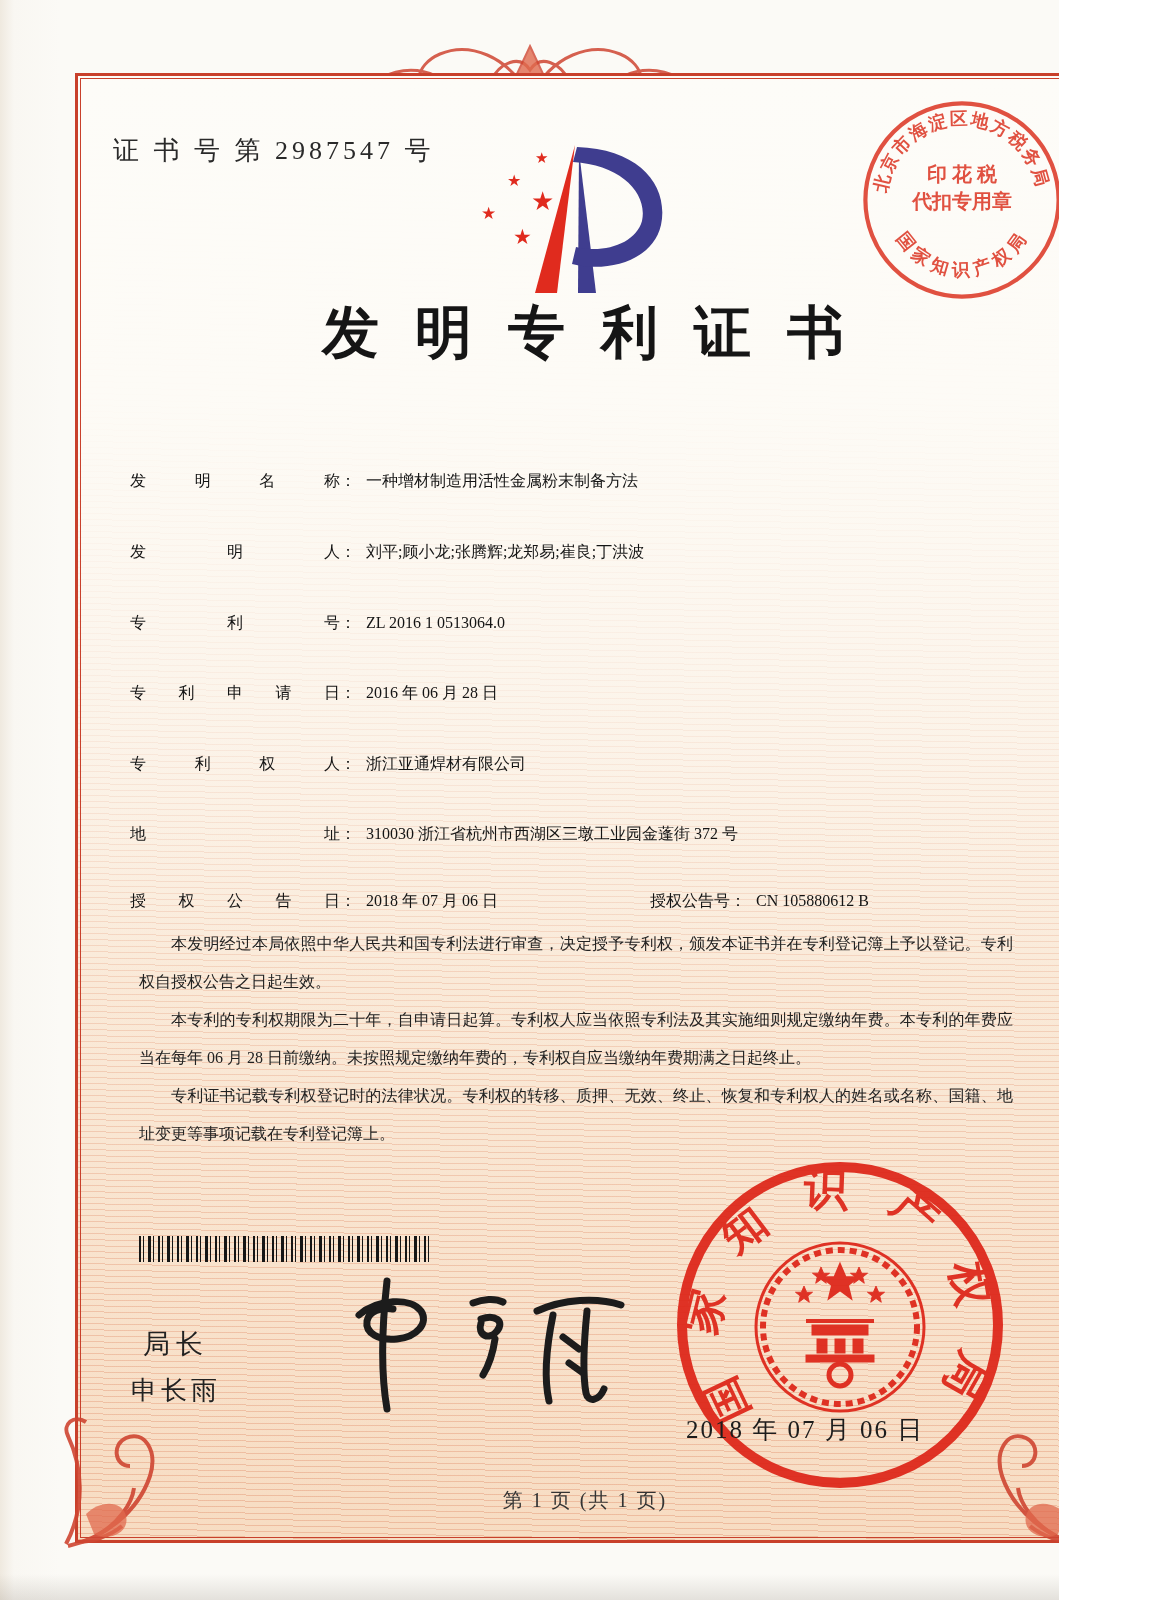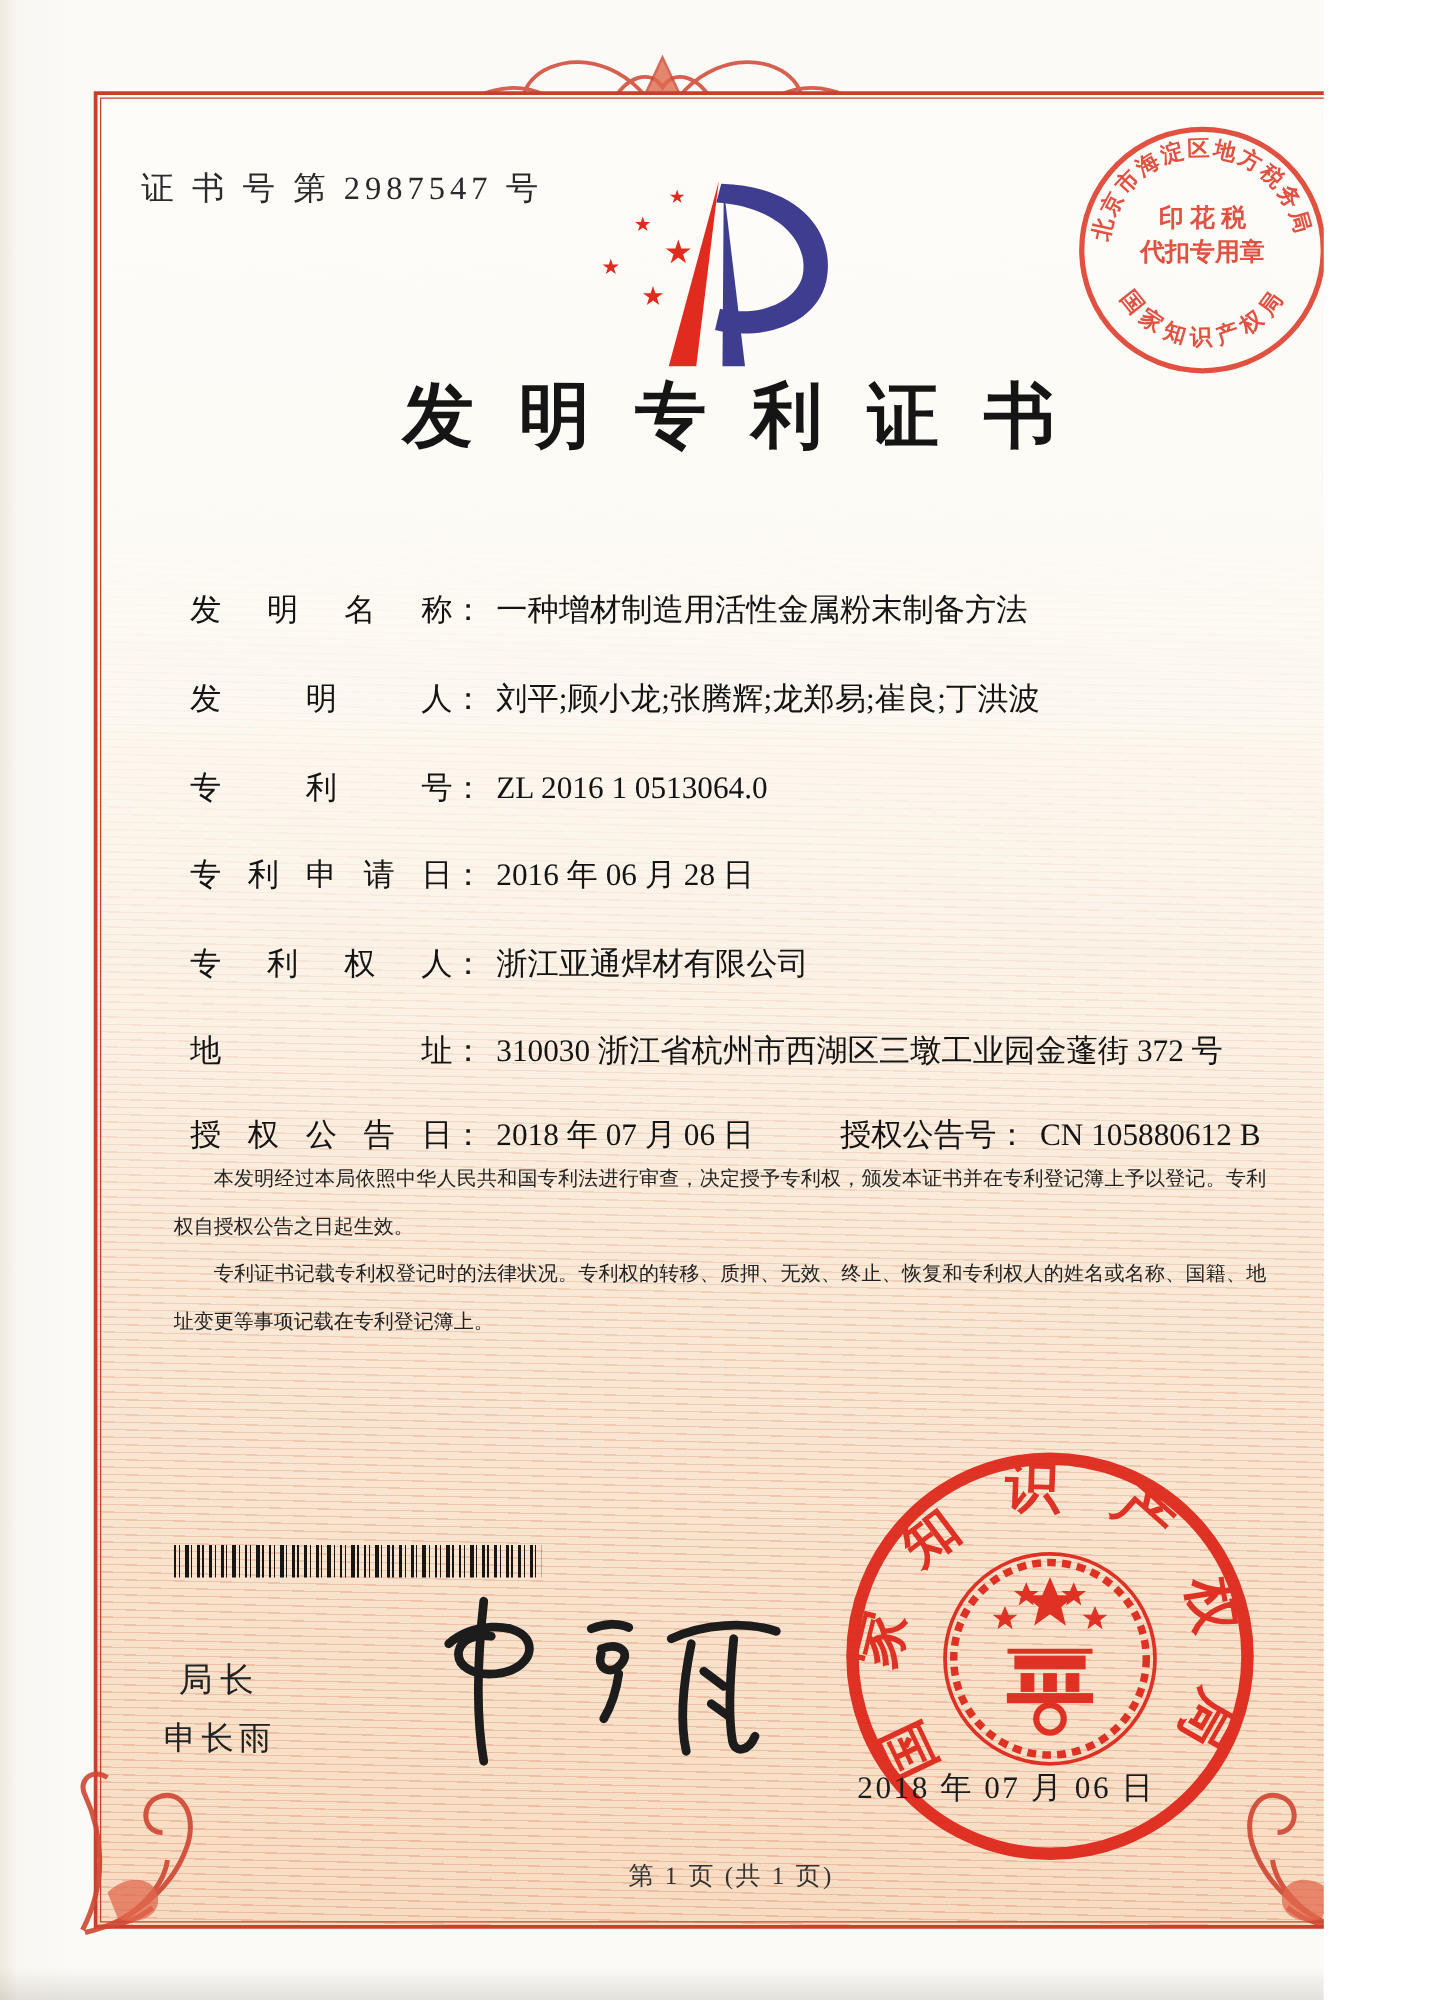--- a/index.html
+++ b/index.html
@@ -15,21 +15,21 @@
            linear-gradient(to bottom, #fdfcf8 0%, rgba(253,251,246,.98) 22%, rgba(252,245,236,.78) 42%, rgba(250,230,210,.35) 62%, rgba(248,218,192,.12) 80%, rgba(246,212,184,0) 100%),
            repeating-linear-gradient(1.2deg, rgba(219,120,82,.33) 0px, rgba(219,120,82,.33) 1px, rgba(255,255,255,0) 1px, rgba(255,255,255,0) 6px),
            linear-gradient(to bottom,#fffdf9 0%, #fbf2e6 45%, #f7dcc2 100%);}
   .frame::after{content:'';position:absolute;inset:2px;border:1px solid #c8402b;}
   .content{position:absolute;left:75px;top:73px;width:1000px;height:1470px;}
   .abs{position:absolute;}
   
   .certno{left:38px;top:60px;font-size:26px;letter-spacing:4px;color:#2a2a2a;}
   .title{left:0;right:0;top:222px;text-align:center;font-size:57px;font-weight:700;
          letter-spacing:36px;padding-left:52px;color:#151515;}
-  .frow{left:77px;top:0;font-size:25px;white-space:nowrap;color:#141414;}
+  .frow{left:55px;top:0;font-size:16px;white-space:nowrap;color:#141414;}
   .flabel{display:inline-block;width:210px;text-align:justify;text-align-last:justify;vertical-align:bottom;}
   .fcolon{margin-right:10px;}
   .grant2{position:absolute;left:520px;top:0;white-space:nowrap;}
   .paras{left:64px;top:852px;width:874px;font-size:16px;line-height:38px;color:#222;text-align:justify;}
   .paras p{margin:0;text-indent:2em;}
   .barcode{left:64px;top:1163px;width:294px;height:26px;
      background:repeating-linear-gradient(90deg,
        #161616 0 2px, rgba(0,0,0,0) 2px 4px,
        #161616 4px 5px, rgba(0,0,0,0) 5px 9px,
        #161616 9px 12px, rgba(0,0,0,0) 12px 14px,
@@ -120,20 +120,21 @@
     </div>
     <div class="abs frow" style="top:818px;width:936px">
       <span class="flabel">授权公告日</span><span class="fcolon">：</span><span class="fval">2018 年 07 月 06 日</span>
       <span class="grant2">
         <span>授权公告号</span><span class="fcolon">：</span><span>CN 105880612 B</span>
       </span>
     </div>
 
     <div class="abs paras">
       <p>本发明经过本局依照中华人民共和国专利法进行审查，决定授予专利权，颁发本证书并在专利登记簿上予以登记。专利权自授权公告之日起生效。</p>
+      <p>本专利的专利权期限为二十年，自申请日起算。专利权人应当依照专利法及其实施细则规定缴纳年费。本专利的年费应当在每年 06 月 28 日前缴纳。未按照规定缴纳年费的，专利权自应当缴纳年费期满之日起终止。</p>
       <p>专利证书记载专利权登记时的法律状况。专利权的转移、质押、无效、终止、恢复和专利权人的姓名或名称、国籍、地址变更等事项记载在专利登记簿上。</p>
     </div>
 
     <div class="abs barcode"></div>
 
     <div class="abs role">局长</div>
     <div class="abs dname">申长雨</div>
 
     <svg class="abs sigsvg" width="310" height="160" viewBox="0 0 310 160">
       <g stroke="#1c1c1c" stroke-width="7" fill="none" stroke-linecap="round" stroke-linejoin="round">

